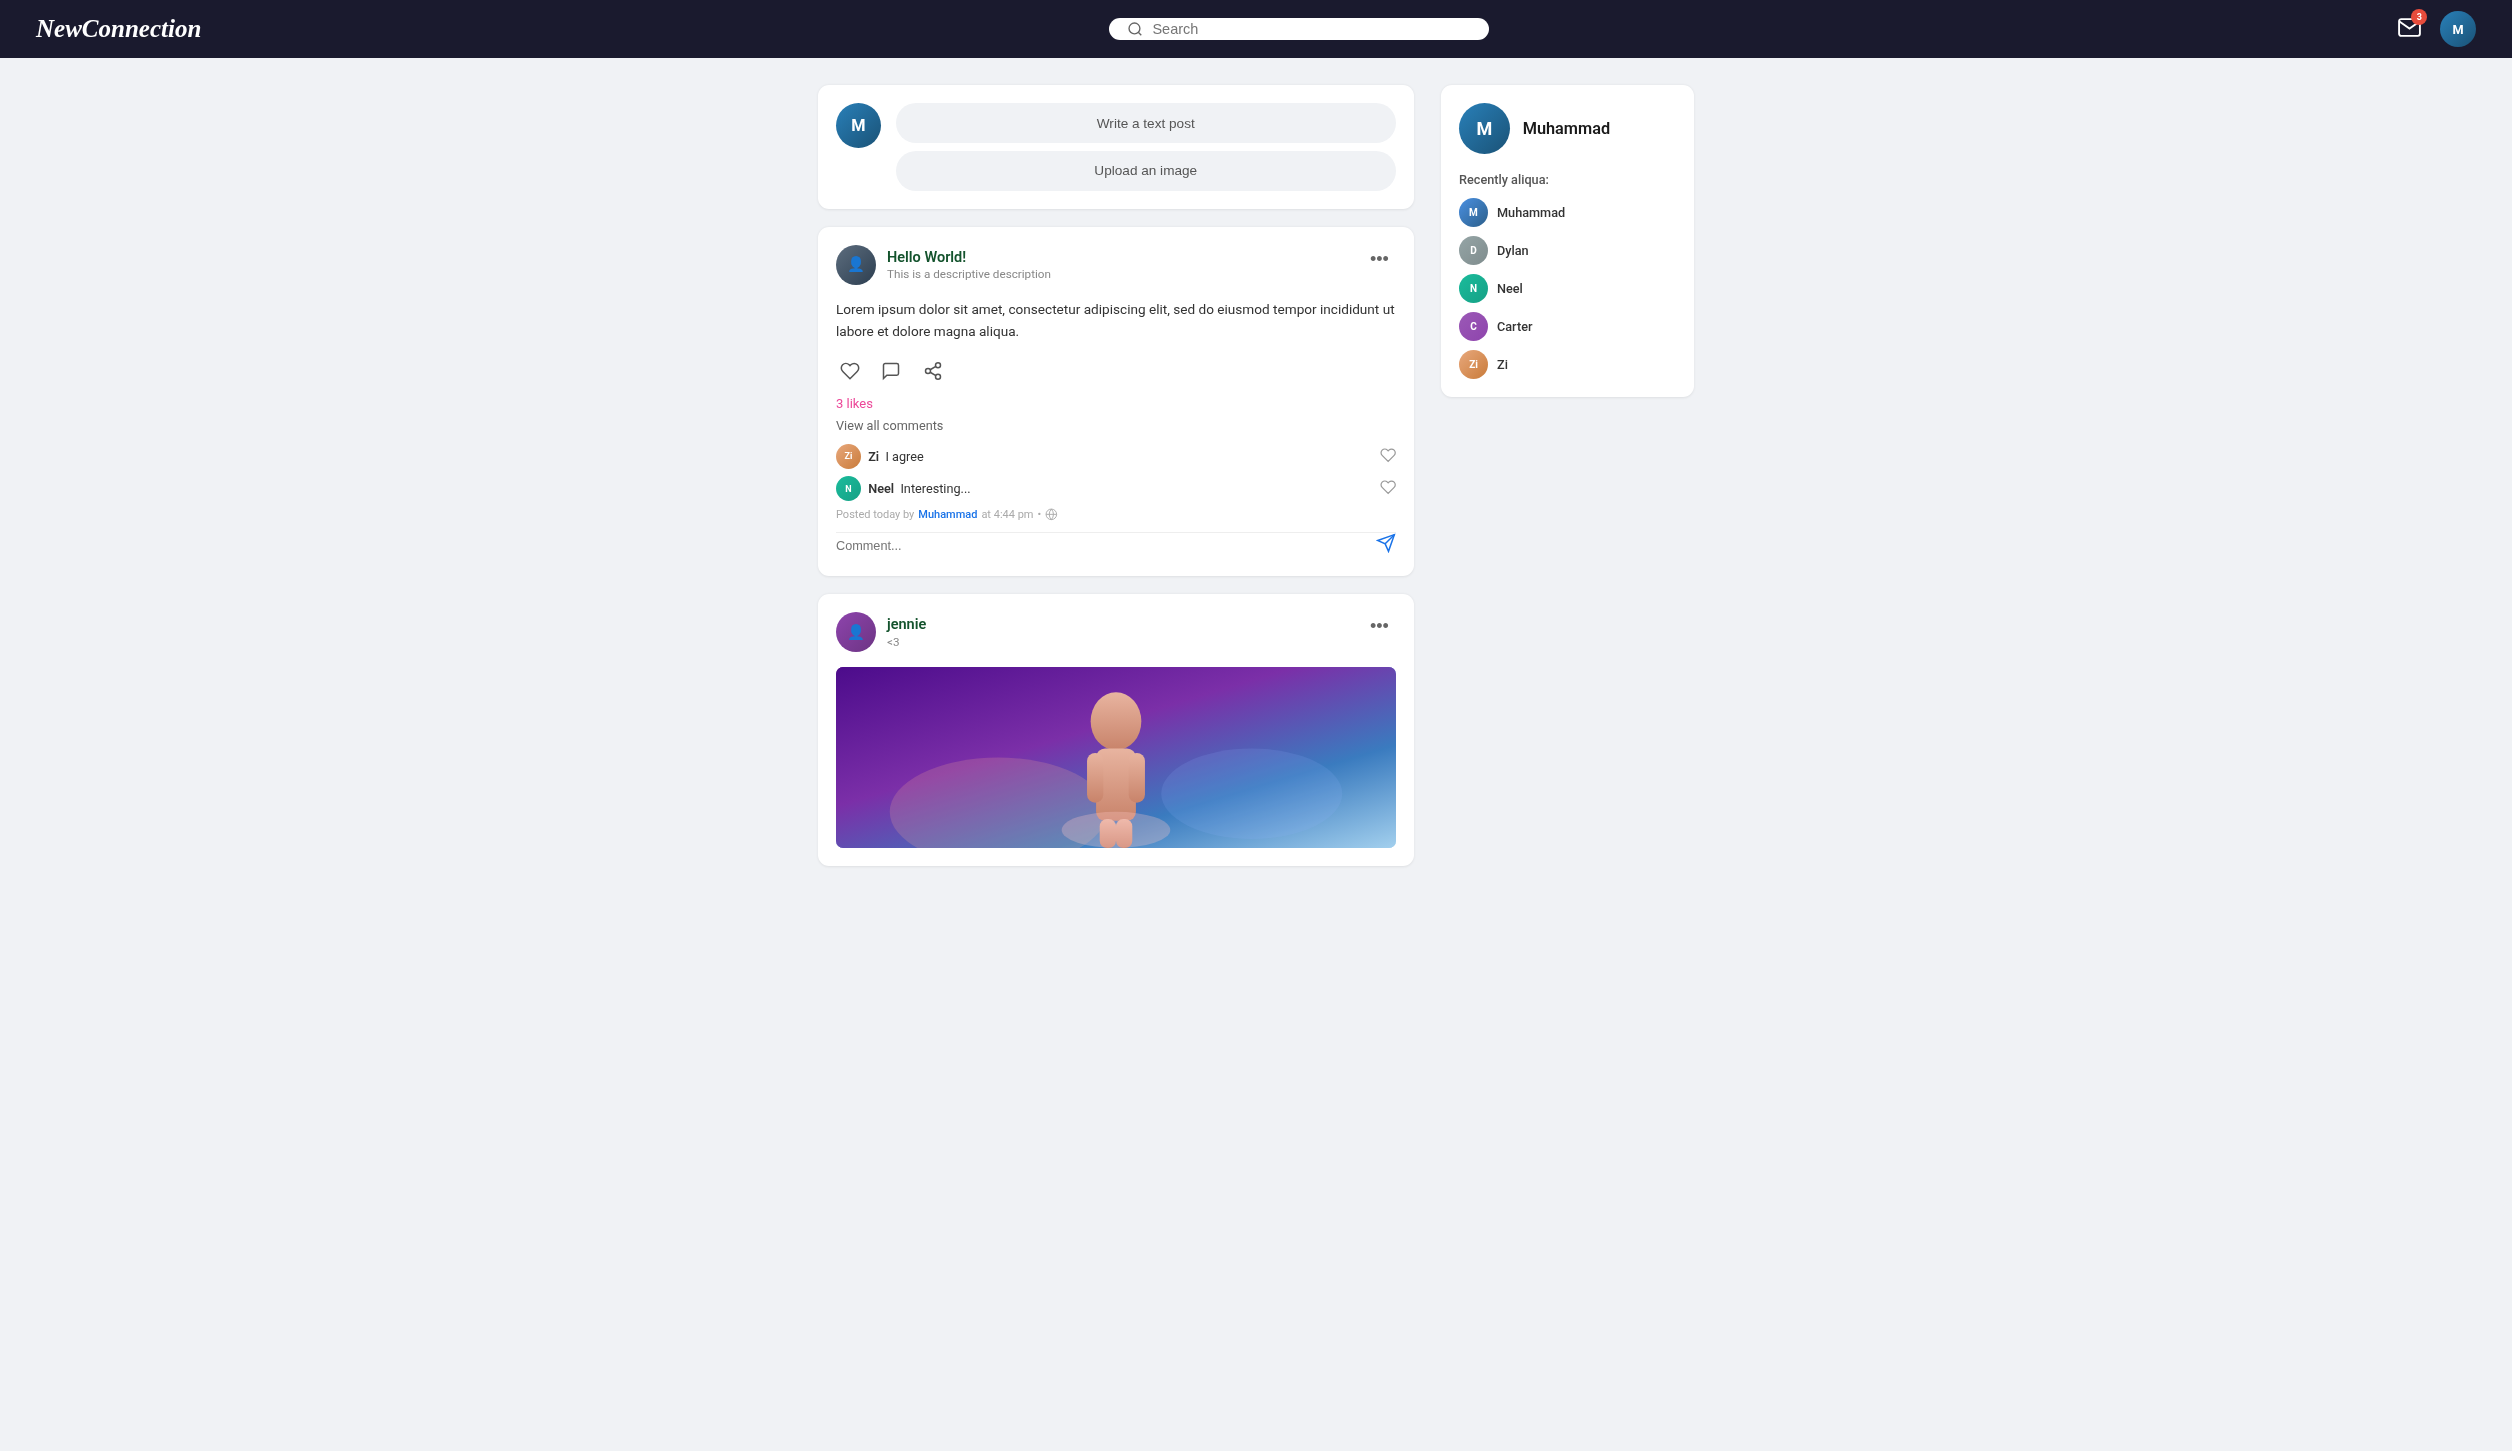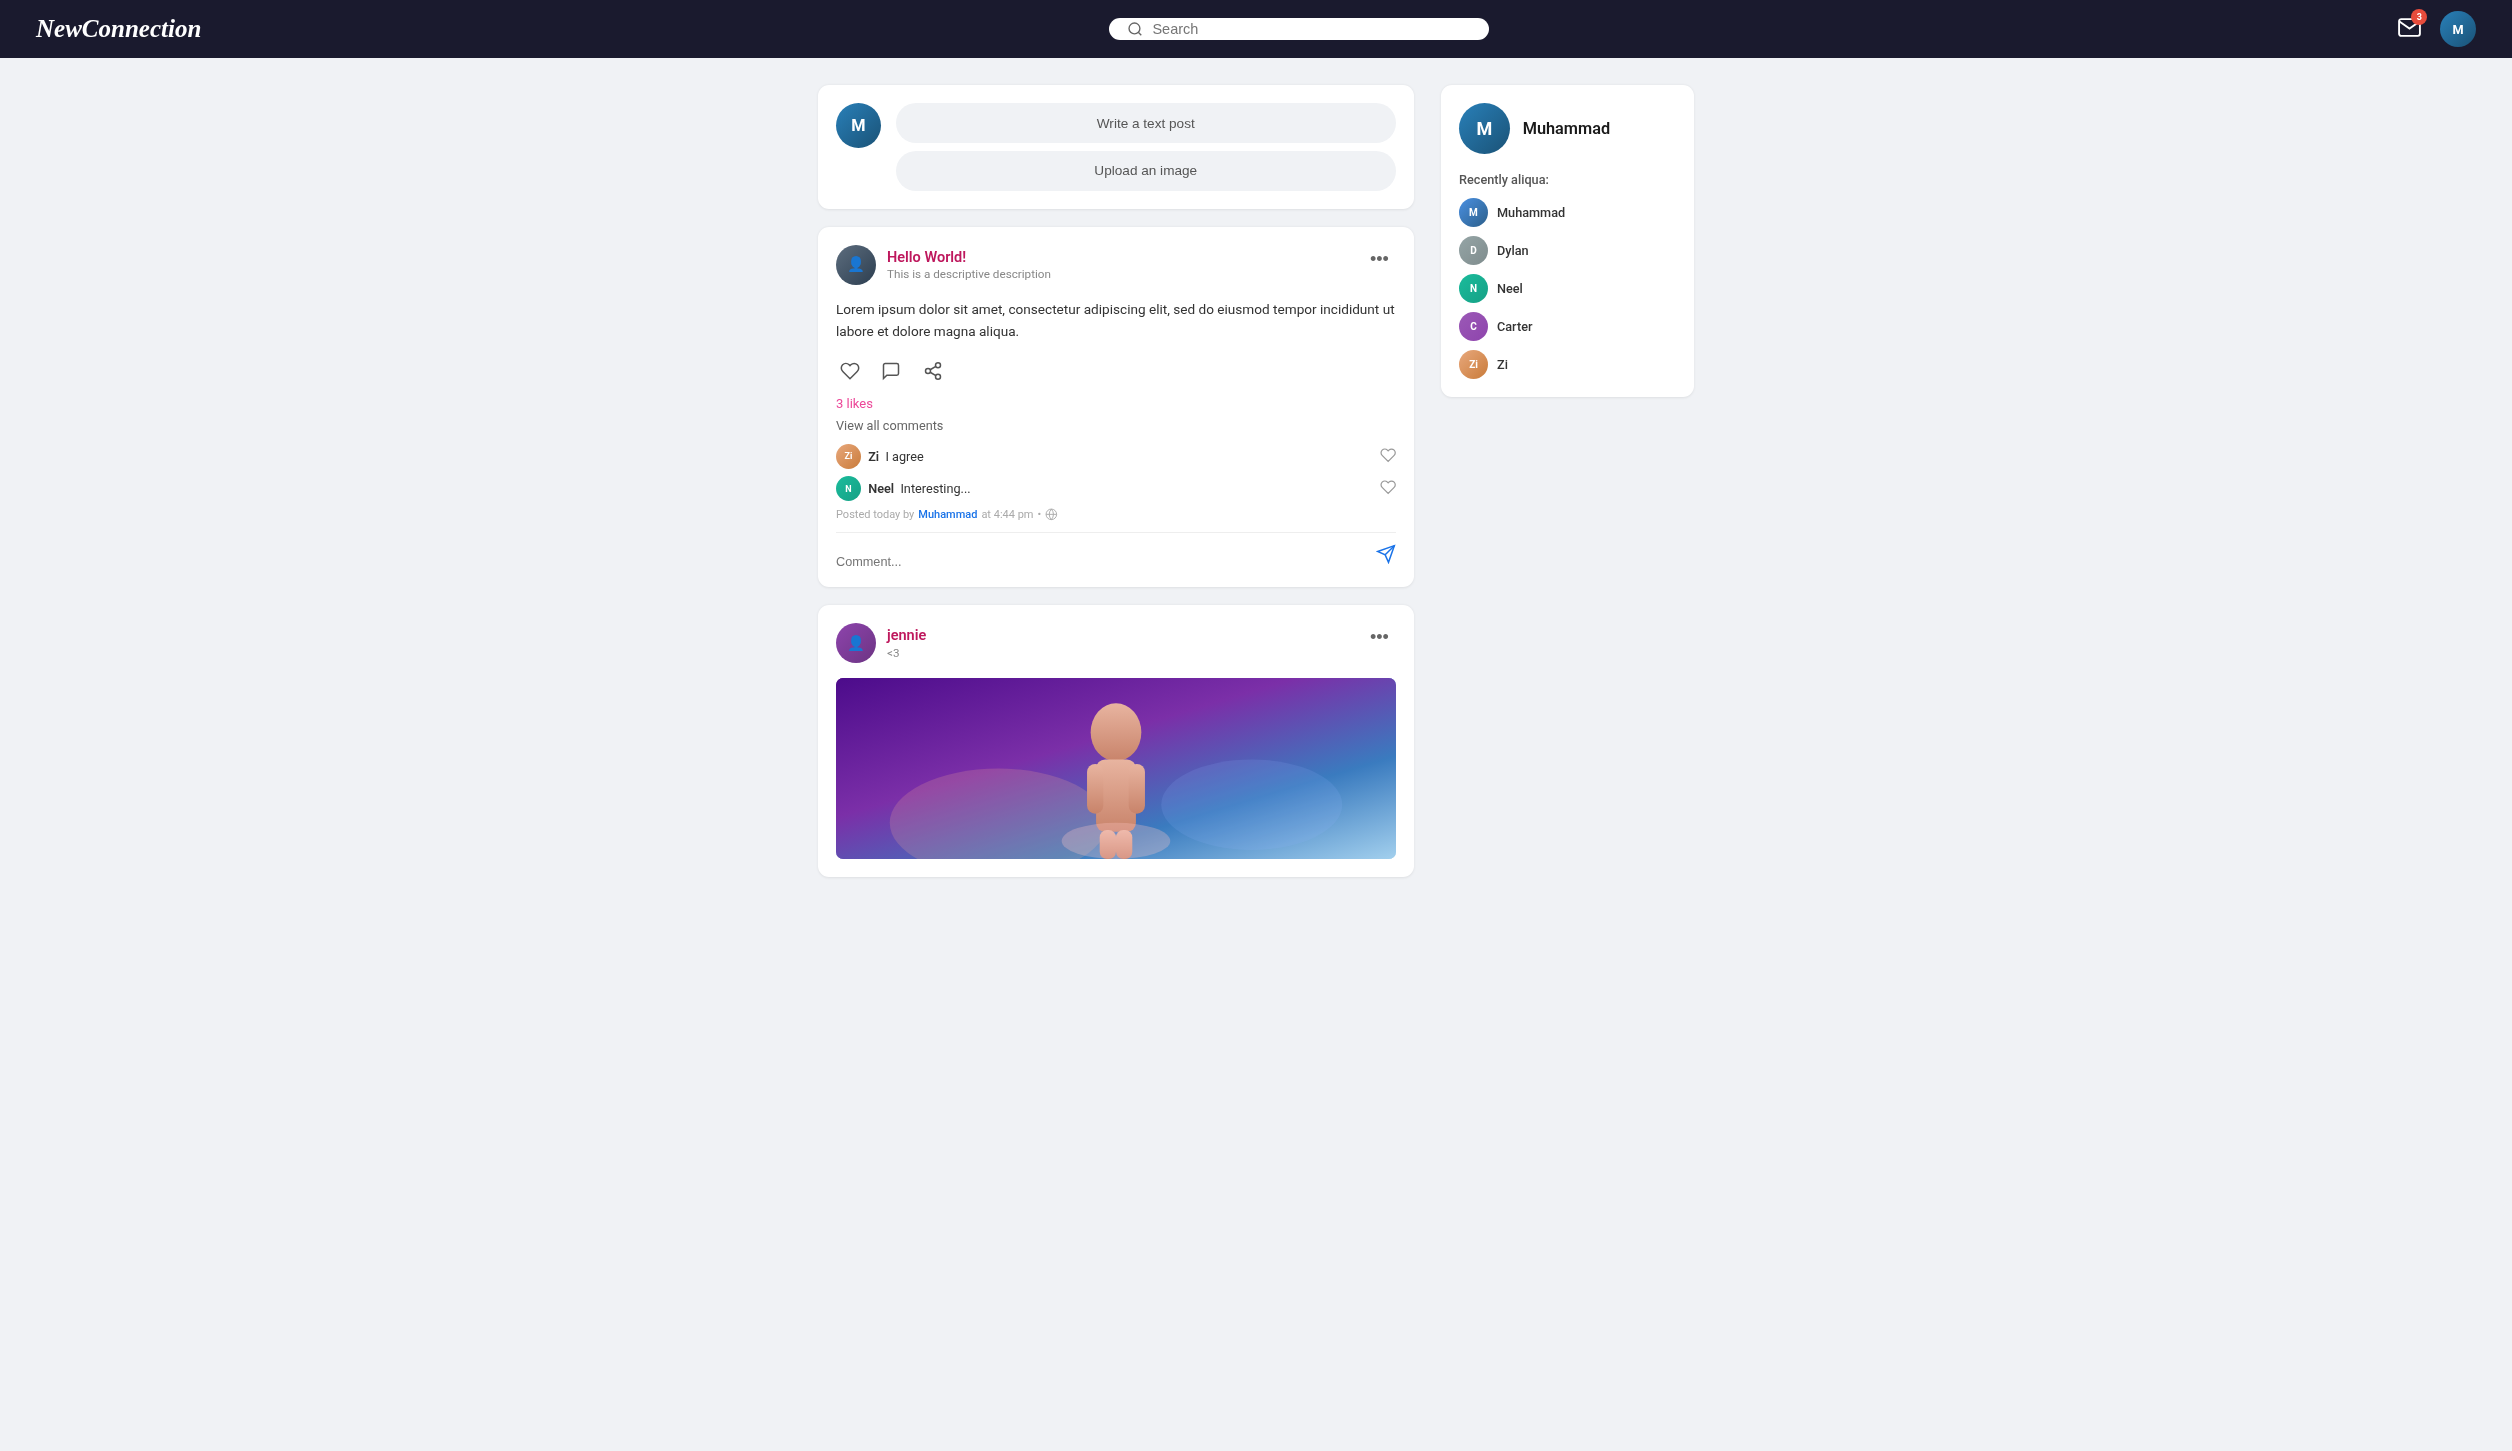--- a/index.html
+++ b/index.html
@@ -181,21 +181,21 @@
       align-items: center;
       justify-content: center;
       color: white;
       font-size: 12.7px;
       font-weight: bold;
       overflow: hidden;
     }
     .post-author-name {
       font-size: 14.5px;
       font-weight: 600;
-      color: #be185d;
+      color: #14532d;
     }
     .post-author-sub {
       font-size: 11.7px;
       color: #888;
       margin-top: 1.8px;
     }
     .post-menu-btn {
       background: none;
       border: none;
       cursor: pointer;
@@ -283,23 +283,22 @@
       align-items: center;
       gap: 4px;
     }
     .post-meta a {
       color: #1a73e8;
       text-decoration: none;
       font-weight: 500;
     }
     .comment-input-row {
       display: flex;
-      align-items: flex-end;
+      align-items: center;
       border-top: 0.9px solid #eee;
-      padding-top: 11px;
       gap: 7.2px;
     }
     .comment-input {
       flex: 1;
       border: none;
       outline: none;
       font-size: 12.7px;
       color: #333;
       background: transparent;
     }

